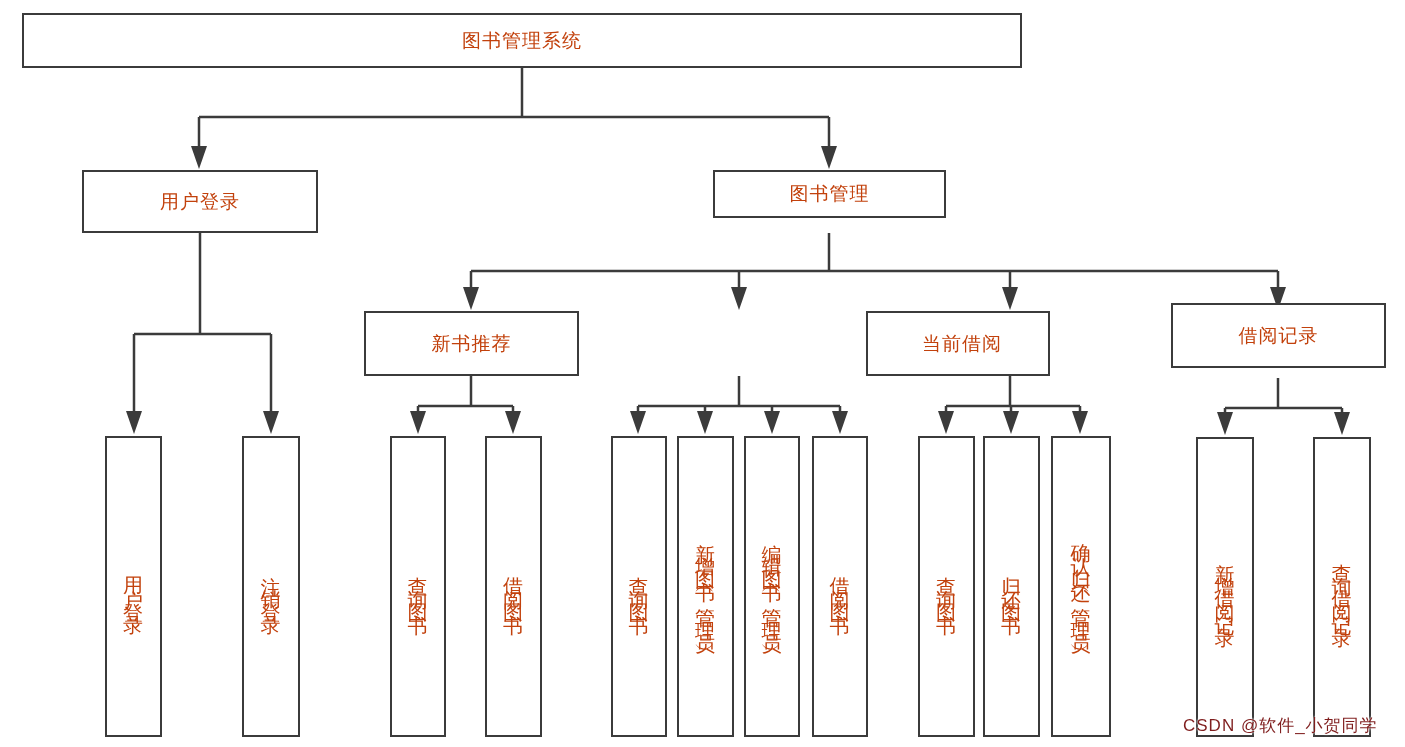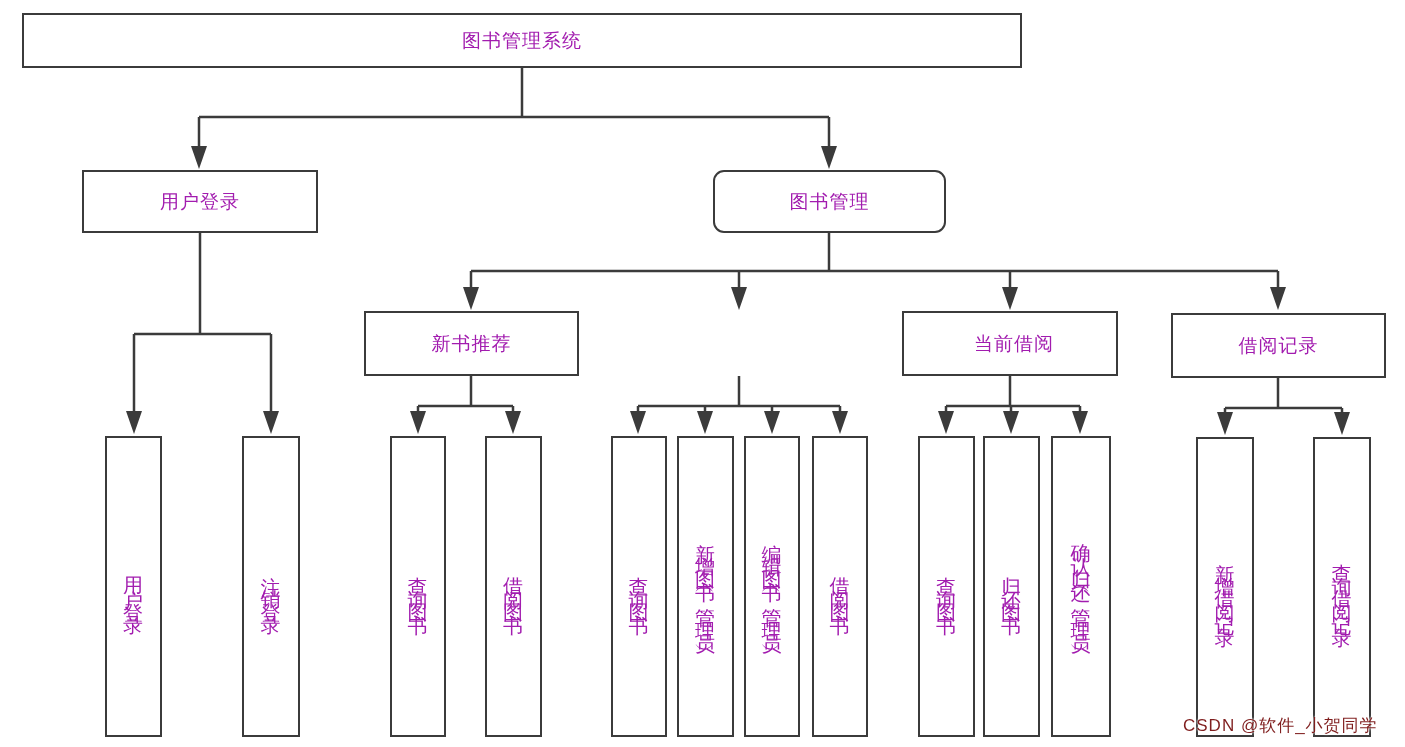--- a/index.html
+++ b/index.html
@@ -29,21 +29,21 @@
   }
   #connectors polygon {
     fill: #3b3b3b;
     stroke: none;
   }
   .box {
     position: absolute;
     box-sizing: border-box;
     border: 2.5px solid #3b3b3b;
     background: #ffffff;
-    color: #a21caf;
+    color: #c2410c;
     display: flex;
     align-items: center;
     justify-content: center;
     text-align: center;
   }
   .h-box {
     font-size: 19px;
     letter-spacing: 1px;
     white-space: nowrap;
   }
@@ -143,25 +143,25 @@
       <line x1="1225" y1="408" x2="1225" y2="415"></line>
       <polygon points="1217,412 1233,412 1225,435"></polygon>
       <line x1="1342" y1="408" x2="1342" y2="415"></line>
       <polygon points="1334,412 1350,412 1342,435"></polygon>
     </g>
   </svg>
 
   <div class="box h-box" style="left:22px; top:13px; width:1000px; height:55px;">图书管理系统</div>
 
   <div class="box h-box" style="left:82px; top:170px; width:236px; height:63px;">用户登录</div>
-  <div class="box h-box" style="left:713px; top:170px; width:233px; height:63px;border-radius:11px;">图书管理</div>
+  <div class="box h-box" style="left:713px; top:170px; width:233px; height:48px;">图书管理</div>
 
   <div class="box h-box" style="left:364px; top:311px; width:215px; height:65px;">新书推荐</div>
-  <div class="box h-box" style="left:902px; top:311px; width:216px; height:65px;padding-left:8px;">当前借阅</div>
-  <div class="box h-box" style="left:1171px; top:313px; width:215px; height:65px;">借阅记录</div>
+  <div class="box h-box" style="left:866px; top:311px; width:184px; height:65px;padding-left:8px;">当前借阅</div>
+  <div class="box h-box" style="left:1171px; top:303px; width:215px; height:65px;">借阅记录</div>
 
   <div class="box v-box" style="left:105px; top:436px; width:57px; height:301px;">用户登录</div>
   <div class="box v-box" style="left:242px; top:436px; width:58px; height:301px;">注销登录</div>
 
   <div class="box v-box" style="left:390px; top:436px; width:56px; height:301px;">查询图书</div>
   <div class="box v-box" style="left:485px; top:436px; width:57px; height:301px;">借阅图书</div>
 
   <div class="box v-box" style="left:611px; top:436px; width:56px; height:301px;">查询图书</div>
   <div class="box v-box" style="left:677px; top:436px; width:57px; height:301px;">新增图书（管理员）</div>
   <div class="box v-box" style="left:744px; top:436px; width:56px; height:301px;">编辑图书（管理员）</div>

